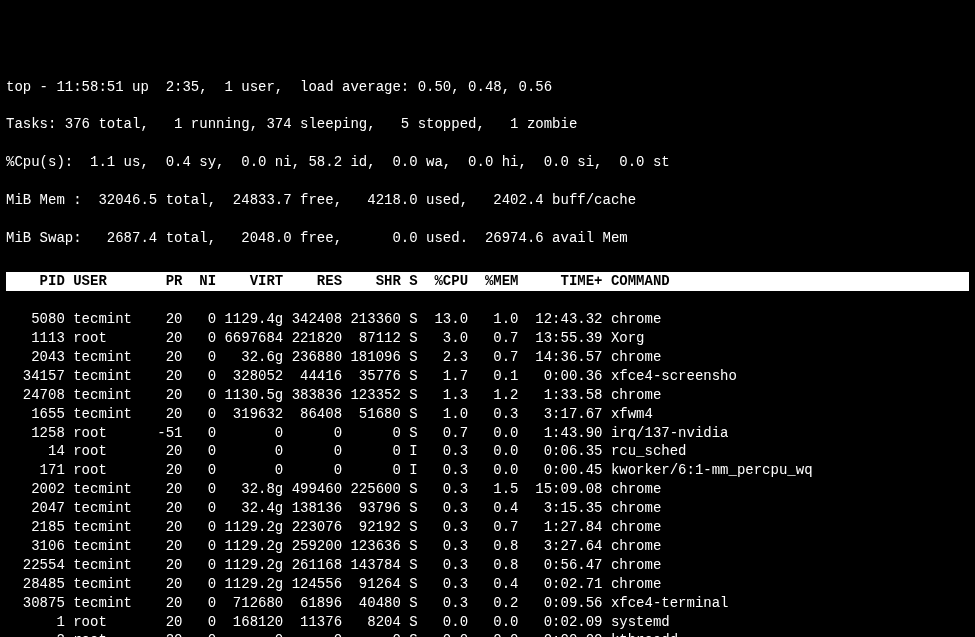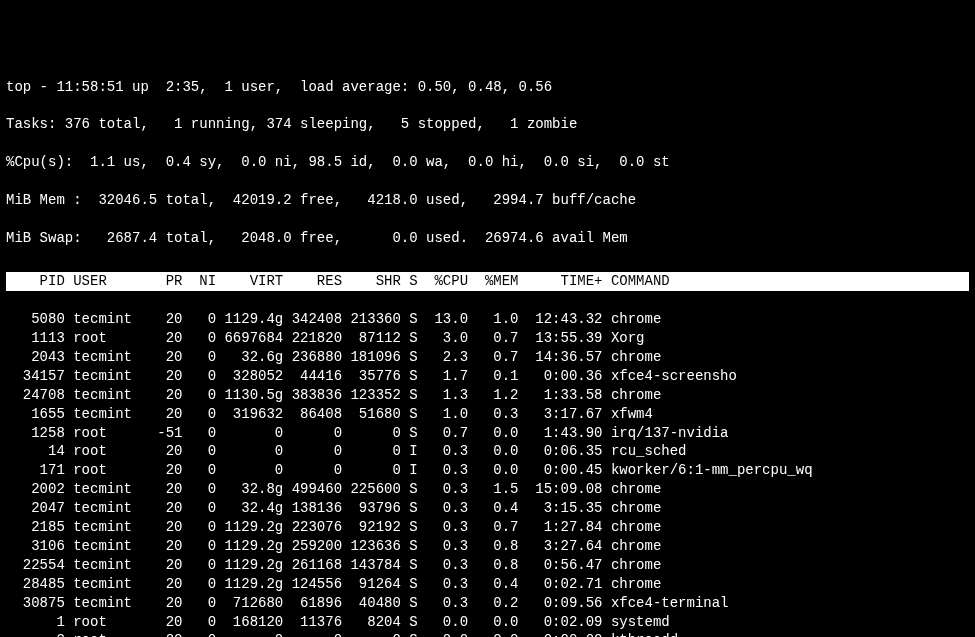--- a/index.html
+++ b/index.html
@@ -11,33 +11,33 @@
       line-height: 1.35;
       white-space: pre;
       padding: 2px 6px;
       width: 975px;
       overflow: hidden;
     }
     .summary-line { white-space: pre; }
     .header-row {
       background: #fff;
       color: #000;
-      font-weight: normal;
+      font-weight: bold;
       white-space: pre;
       margin-top: 6px;
     }
     .proc-row { white-space: pre; }
   </style>
 </head>
 <body>
 
 
 
 <div class="summary-line">top - 11:58:51 up  2:35,  1 user,  load average: 0.50, 0.48, 0.56</div>
 <div class="summary-line">Tasks: 376 total,   1 running, 374 sleeping,   5 stopped,   1 zombie</div>
-<div class="summary-line">%Cpu(s):  1.1 us,  0.4 sy,  0.0 ni, 98.5 id,  0.0 wa,  0.0 hi,  0.0 si,  0.0 st</div>
-<div class="summary-line">MiB Mem :  32046.5 total,  42019.2 free,   4218.0 used,   2994.7 buff/cache</div>
+<div class="summary-line">%Cpu(s):  1.1 us,  0.4 sy,  0.0 ni, 58.2 id,  0.0 wa,  0.0 hi,  0.0 si,  0.0 st</div>
+<div class="summary-line">MiB Mem :  32046.5 total,  24833.7 free,   4218.0 used,   2402.4 buff/cache</div>
 <div class="summary-line">MiB Swap:   2687.4 total,   2048.0 free,      0.0 used.  26974.6 avail Mem</div>
 <div class="header-row" id="header-row">    PID USER       PR  NI    VIRT    RES    SHR S  %CPU  %MEM     TIME+ COMMAND</div>
 <div id="proc-container"><div class="proc-row">   5080 tecmint    20   0 1129.4g 342408 213360 S  13.0   1.0  12:43.32 chrome</div><div class="proc-row">   1113 root       20   0 6697684 221820  87112 S   3.0   0.7  13:55.39 Xorg</div><div class="proc-row">   2043 tecmint    20   0   32.6g 236880 181096 S   2.3   0.7  14:36.57 chrome</div><div class="proc-row">  34157 tecmint    20   0  328052  44416  35776 S   1.7   0.1   0:00.36 xfce4-screensho</div><div class="proc-row">  24708 tecmint    20   0 1130.5g 383836 123352 S   1.3   1.2   1:33.58 chrome</div><div class="proc-row">   1655 tecmint    20   0  319632  86408  51680 S   1.0   0.3   3:17.67 xfwm4</div><div class="proc-row">   1258 root      -51   0       0      0      0 S   0.7   0.0   1:43.90 irq/137-nvidia</div><div class="proc-row">     14 root       20   0       0      0      0 I   0.3   0.0   0:06.35 rcu_sched</div><div class="proc-row">    171 root       20   0       0      0      0 I   0.3   0.0   0:00.45 kworker/6:1-mm_percpu_wq</div><div class="proc-row">   2002 tecmint    20   0   32.8g 499460 225600 S   0.3   1.5  15:09.08 chrome</div><div class="proc-row">   2047 tecmint    20   0   32.4g 138136  93796 S   0.3   0.4   3:15.35 chrome</div><div class="proc-row">   2185 tecmint    20   0 1129.2g 223076  92192 S   0.3   0.7   1:27.84 chrome</div><div class="proc-row">   3106 tecmint    20   0 1129.2g 259200 123636 S   0.3   0.8   3:27.64 chrome</div><div class="proc-row">  22554 tecmint    20   0 1129.2g 261168 143784 S   0.3   0.8   0:56.47 chrome</div><div class="proc-row">  28485 tecmint    20   0 1129.2g 124556  91264 S   0.3   0.4   0:02.71 chrome</div><div class="proc-row">  30875 tecmint    20   0  712680  61896  40480 S   0.3   0.2   0:09.56 xfce4-terminal</div><div class="proc-row">      1 root       20   0  168120  11376   8204 S   0.0   0.0   0:02.09 systemd</div><div class="proc-row">      2 root       20   0       0      0      0 S   0.0   0.0   0:00.00 kthreadd</div></div>
 
 
 
 
 </body></html>

